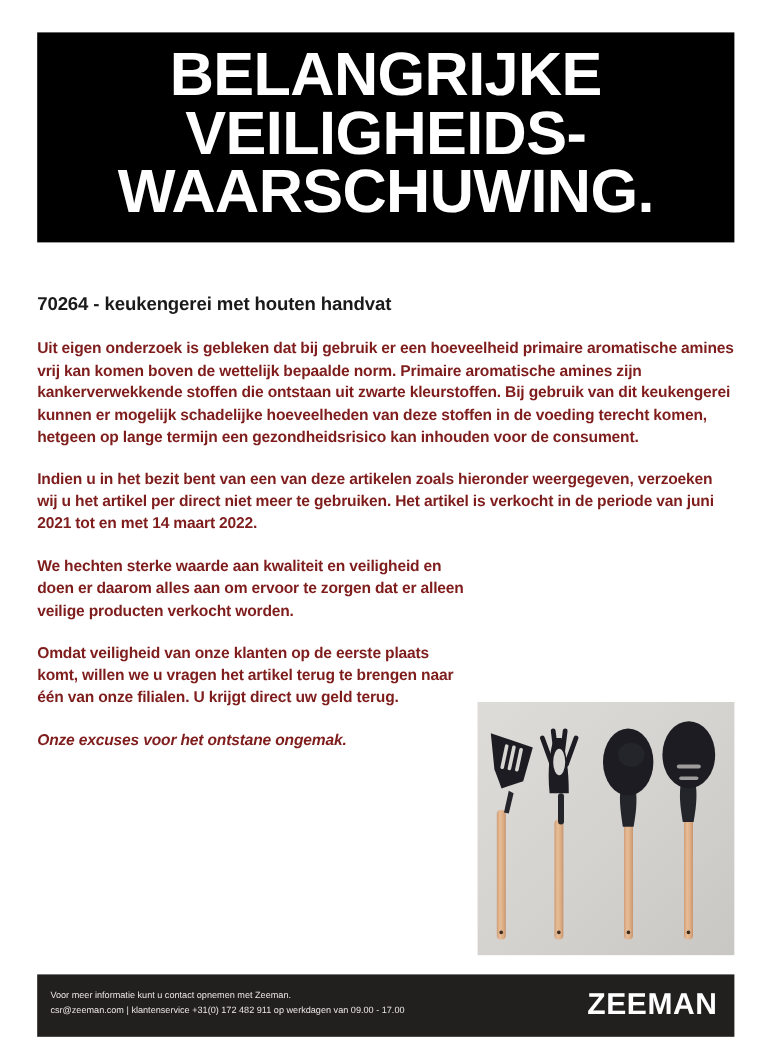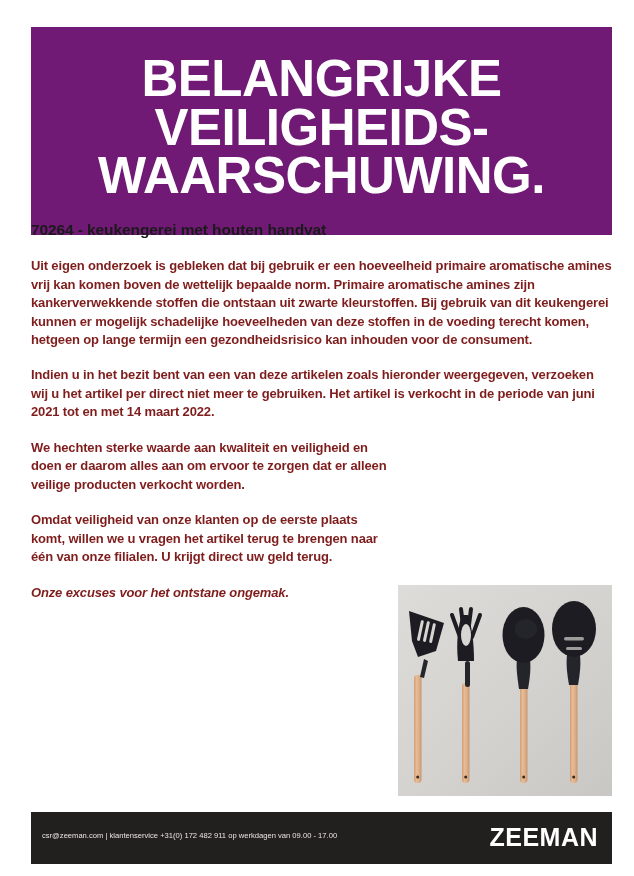--- a/index.html
+++ b/index.html
@@ -20,22 +20,22 @@
     height: 876px;
     background: #ffffff;
   }
 
   
   .header-banner {
     position: absolute;
     left: 31px;
     top: 27px;
     width: 581px;
-    height: 208px;
-    background: #701a75;
+    height: 175px;
+    background: #000000;
     display: flex;
     align-items: center;
     justify-content: center;
     box-sizing: border-box;
     padding: 4px 10px 10px 10px;
   }
   .header-title {
     color: #ffffff;
     font-family: "Liberation Sans", sans-serif;
     font-weight: bold;
@@ -44,21 +44,21 @@
     text-align: center;
     letter-spacing: -0.5px;
     white-space: pre-line;
     margin: 0;
   }
 
   
   .content {
     position: absolute;
     left: 31px;
-    top: 220px;
+    top: 244px;
     width: 581px;
   }
   .product-line {
     font-size: 15.5px;
     font-weight: bold;
     line-height: 1.3;
     margin: 0 0 17px 0;
     letter-spacing: -0.1px;
   }
   .para {
@@ -211,19 +211,20 @@
         <g fill="#c9c7c4" opacity="0.75">
           <rect x="166" y="52" width="20" height="3.4" rx="1.7"></rect>
           <rect x="168" y="62" width="16" height="3" rx="1.5"></rect>
         </g>
       </g>
     </svg>
   </div>
 
   <div class="footer">
     <div class="footer-text">
+      <div>Voor meer informatie kunt u contact opnemen met Zeeman.</div>
       <div>csr@zeeman.com | klantenservice +31(0) 172 482 911 op werkdagen van 09.00 - 17.00</div>
       <span class="gap"></span>
     </div>
     <div class="footer-logo">ZEEMAN</div>
   </div>
 
 </div>
 
 </body></html>

